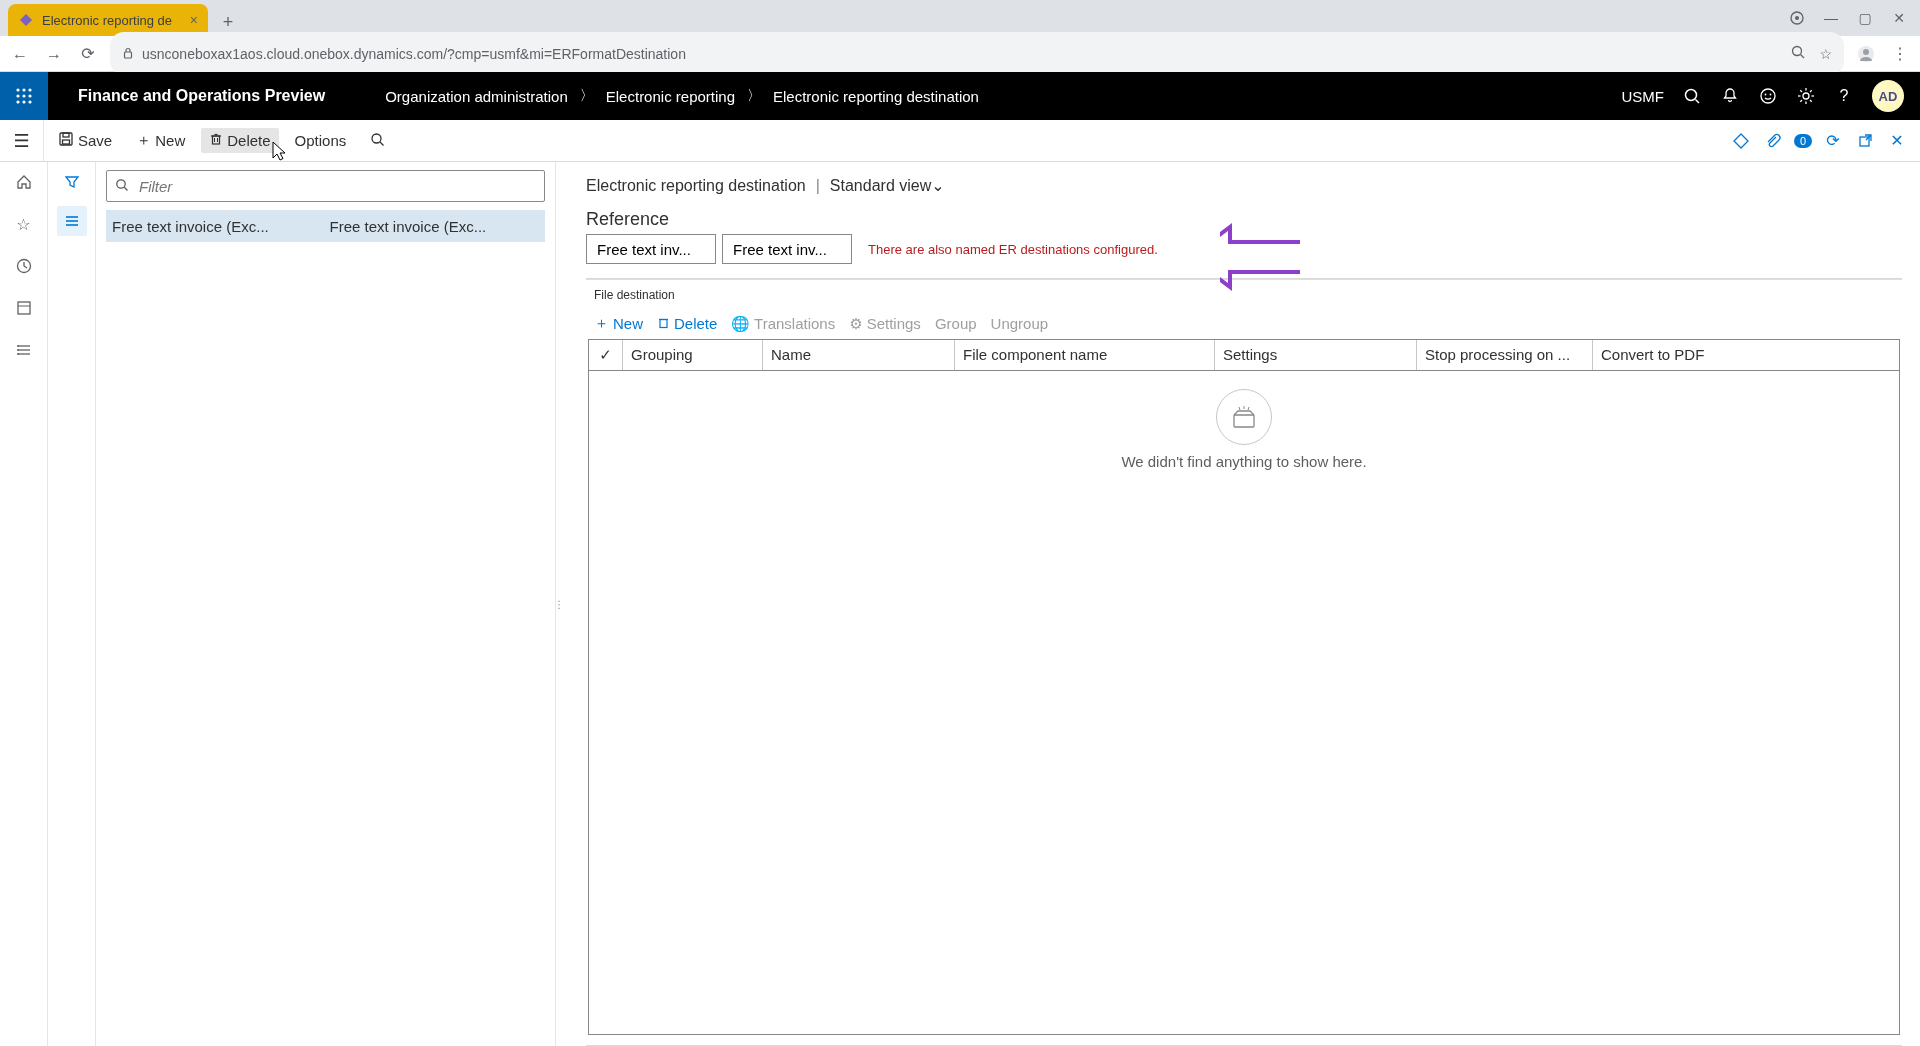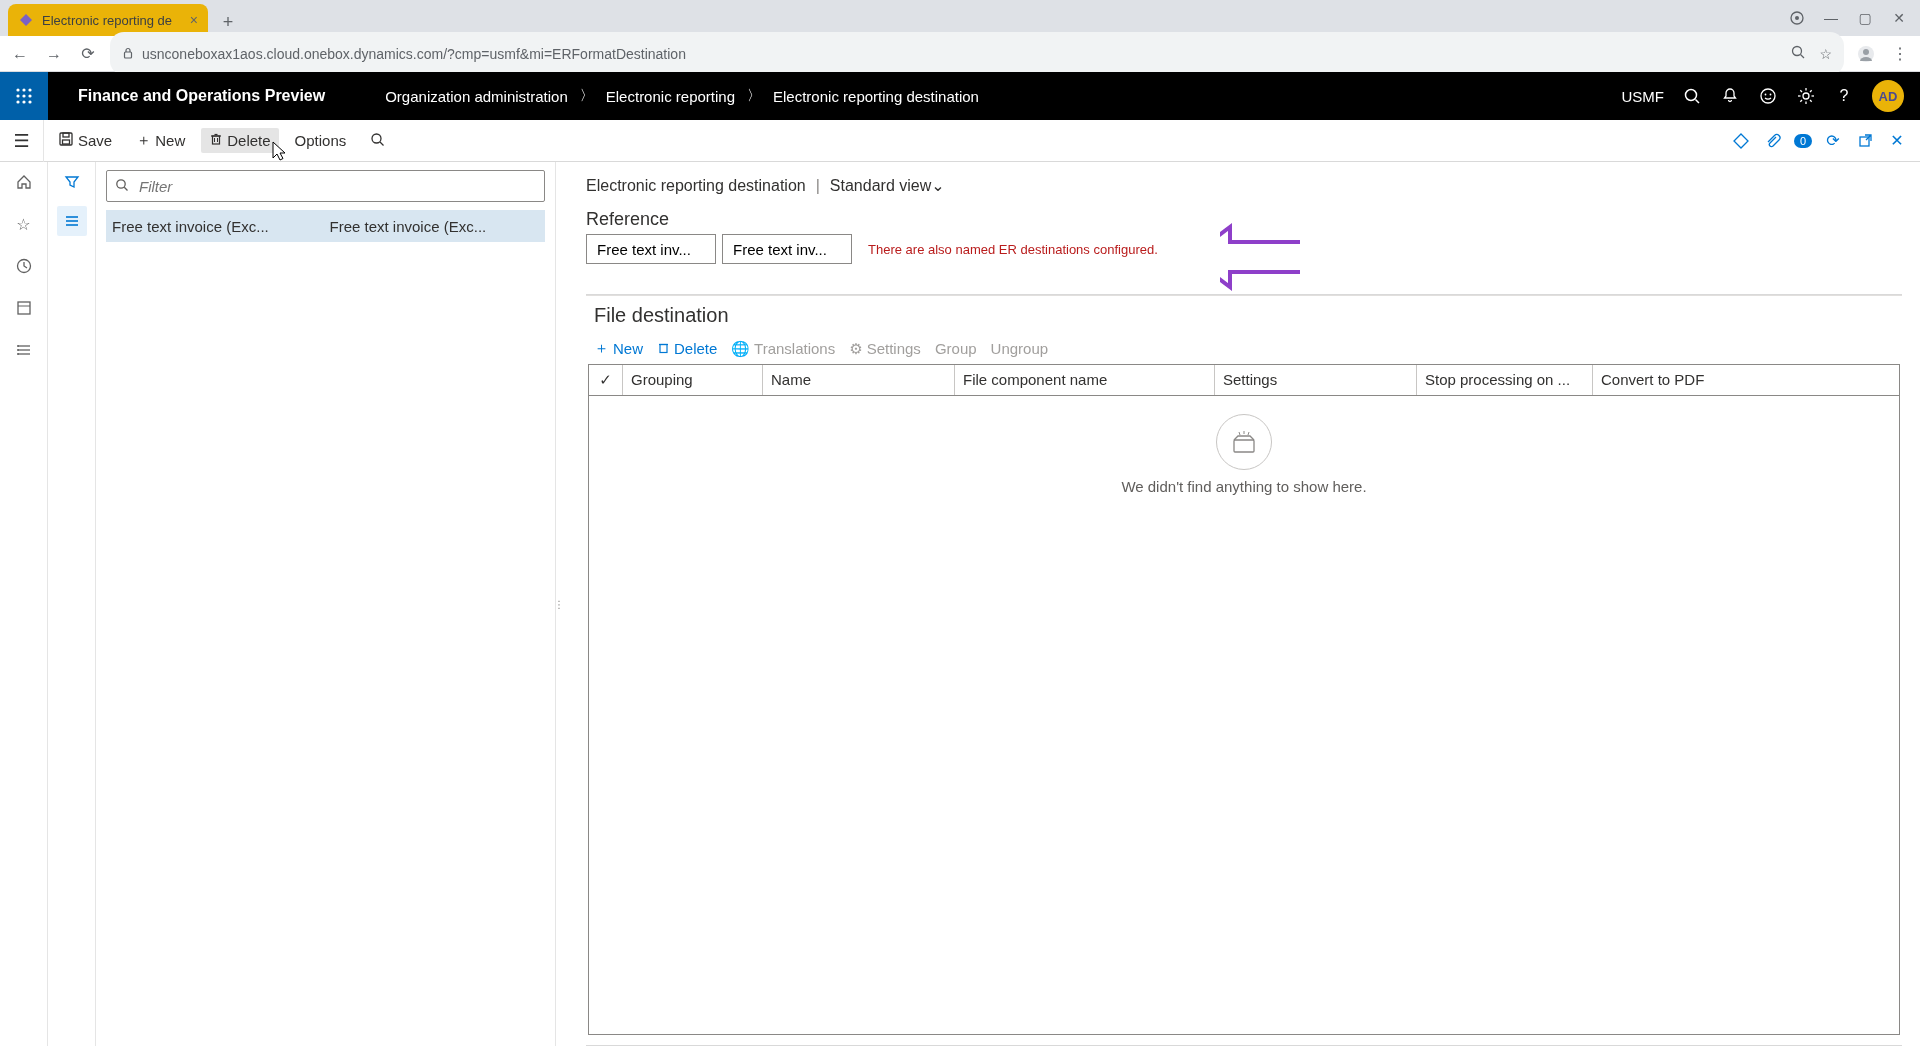--- a/index.html
+++ b/index.html
@@ -21,21 +21,21 @@
 
   
   .app-header { height: 48px; background: #000; color: #fff; display: flex; align-items: center; }
   .app-waffle { width: 48px; height: 48px; background: #0060a9; display: flex; align-items: center; justify-content: center; }
   .waffle-svg { width: 18px; height: 18px; }
   .app-title { padding: 0 30px; font-weight: 600; font-size: 16px; }
   .breadcrumbs { display: flex; align-items: center; margin-left: 30px; gap: 12px; font-size: 15px; color: #fff; justify-content: space-between; }
   .breadcrumbs .chev { color: #fff; font-size: 14px; }
   .hdr-right { margin-left: auto; display: flex; align-items: center; gap: 18px; padding-right: 16px; }
   .hdr-icon { width: 20px; height: 20px; display: inline-flex; align-items: center; justify-content: center; color: #fff; font-size: 16px; }
-  .avatar { width: 32px; height: 32px; border-radius: 50%; background: #eab308; color: #4b4b8f; display: flex; align-items: center; justify-content: center; font-size: 13px; font-weight: 600; }
+  .avatar { width: 32px; height: 32px; border-radius: 50%; background: #fef9c3; color: #4b4b8f; display: flex; align-items: center; justify-content: center; font-size: 13px; font-weight: 600; }
   .company { font-size: 15px; }
 
   
   .action-bar { height: 42px; background: #fff; border-bottom: 1px solid #d9d9d9; display: flex; align-items: center; padding-left: 50px; position: relative; }
   .hamburger { position: absolute; left: 0; top: 0; width: 44px; height: 42px; display: flex; align-items: center; justify-content: center; font-size: 18px; color: #333; border-right: 1px solid #e5e5e5; }
   .act-btn { display: flex; align-items: center; gap: 4px; padding: 4px 8px; font-size: 15px; color: #323130; border-radius: 2px; }
   .act-btn.hover { background: #e5e5e5; }
   .act-btn .ic { font-size: 15px; color: #323130; }
   .act-sep { width: 8px; }
   .act-right { margin-left: auto; display: flex; gap: 10px; padding-right: 12px; align-items: center; }
@@ -56,27 +56,27 @@
   .list { margin-top: 8px; }
   .list-row { display: flex; height: 32px; align-items: center; background: #d8e6f1; padding: 0 6px; font-size: 15px; color: #323130; gap: 8px; }
   .list-cell { overflow: hidden; text-overflow: ellipsis; white-space: nowrap; flex: 1; }
 
   .content { flex: 1; padding: 14px 18px 0 24px; display: flex; flex-direction: column; min-width: 0; }
   .view-hdr { display: flex; align-items: center; gap: 10px; font-size: 16px; color: #323130; margin-bottom: 14px; }
   .view-hdr .sep { color: #8a8886; }
   .view-dd { display: flex; align-items: center; gap: 0; }
 
   .field-label { font-size: 18px; color: #323130; margin-bottom: 4px; }
-  .ref-row { display: flex; align-items: center; gap: 6px; margin-bottom: 30px; }
+  .ref-row { display: flex; align-items: center; gap: 6px; margin-bottom: 14px; }
   .ref-box { border: 1px solid #8a8886; background: #fff; height: 30px; padding: 0 10px; display: flex; align-items: center; font-size: 15px; width: 130px; overflow: hidden; text-overflow: ellipsis; white-space: nowrap; }
   .ref-note { margin-left: 10px; font-size: 13px; color: #b91c1c; }
 
   .arrow-annot { position: absolute; left: 1220px; top: 182px; }
 
-  .panel-title { font-size: 20px; color: #323130; padding: 8px 0 8px 8px; border-top: 1px solid #e1dfdd; }
+  .panel-title { font-size: 12px; color: #323130; padding: 8px 0 8px 8px; border-top: 1px solid #e1dfdd; }
   .panel-toolbar { display: flex; gap: 14px; padding: 4px 8px 6px 8px; border-bottom: 0; }
   .tool-link { font-size: 15px; color: #0078d4; display: flex; align-items: center; gap: 4px; }
   .tool-link.muted { color: #a19f9d; }
 
   .grid-panel { border: 1px solid #8a8886; border-top-width: 1px; margin: 0 2px 10px 2px; flex: 1; display: flex; flex-direction: column; }
   .grid-head { display: flex; border-bottom: 1px solid #8a8886; }
   .gh { border-right: 1px solid #c8c6c4; padding: 6px 8px; font-size: 15px; color: #323130; background: #fff; overflow: hidden; white-space: nowrap; text-overflow: ellipsis; }
   .gh.chk { width: 34px; display: flex; align-items:center; justify-content:center; }
   .gh.c1 { width: 140px; }
   .gh.c2 { width: 192px; }

